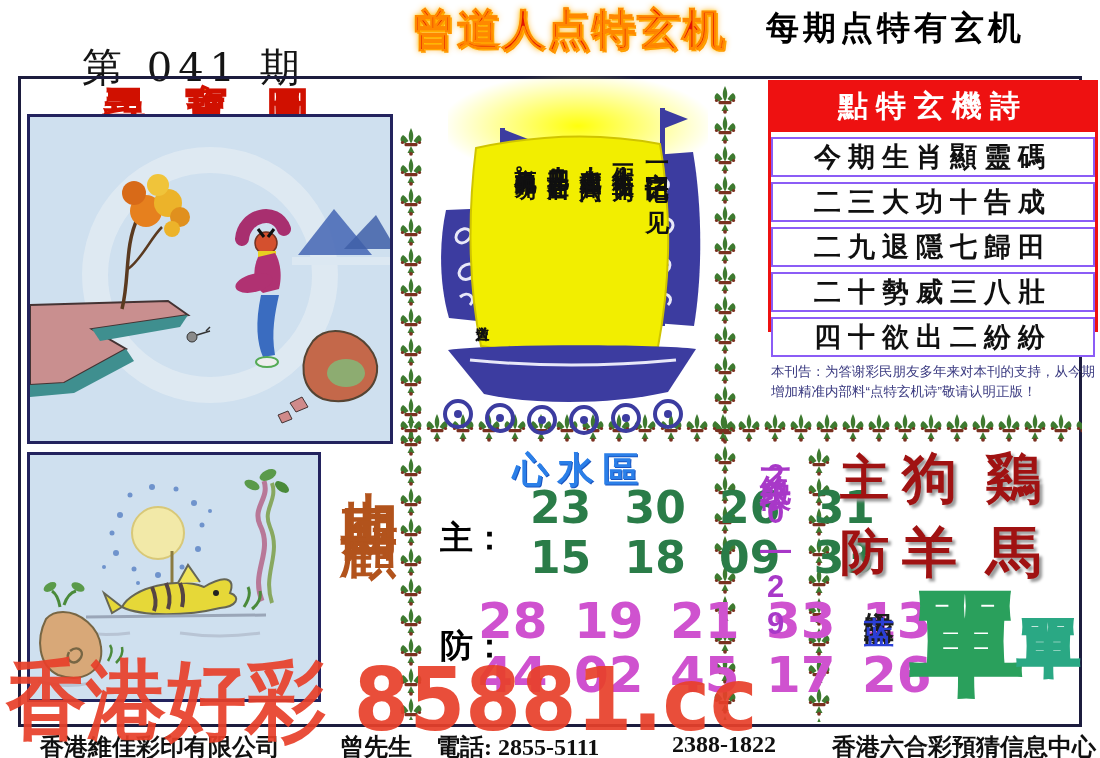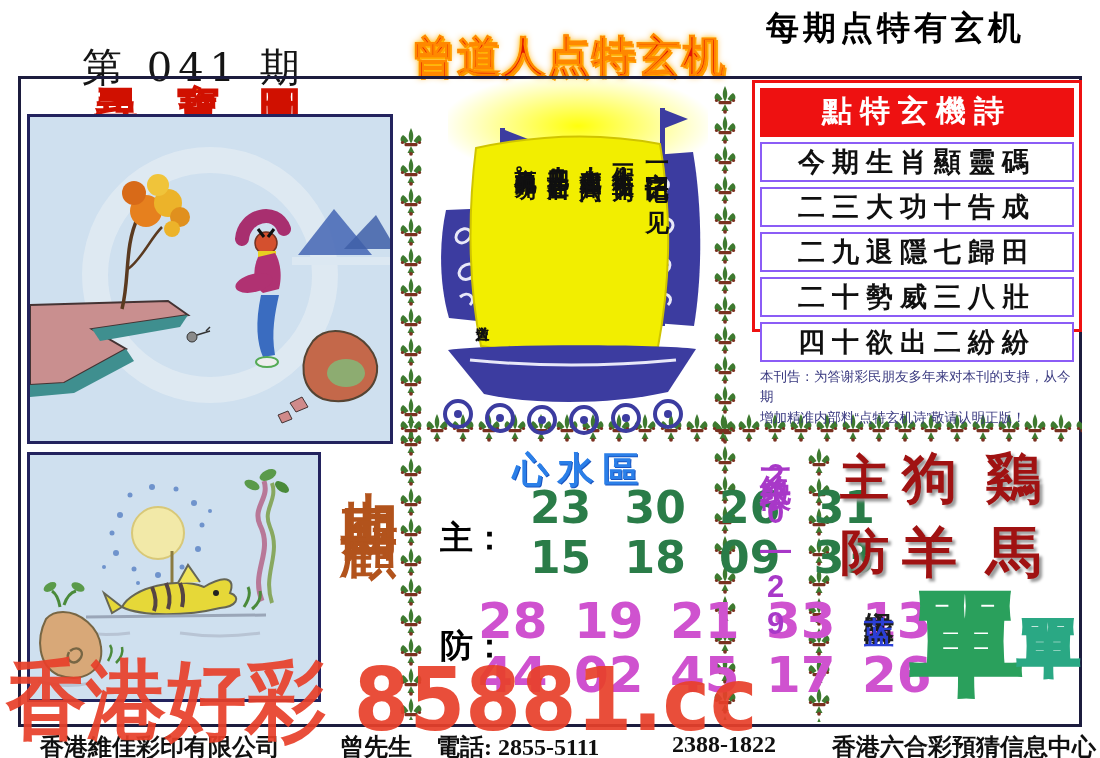--- a/index.html
+++ b/index.html
@@ -2,30 +2,30 @@
 <html><head>
 <meta charset="utf-8">
 <style>
   html,body{margin:0;padding:0;background:#fff;}
   #page{position:relative;width:1100px;height:758px;background:#fff;overflow:hidden;
         font-family:"Liberation Sans",sans-serif;}
   .abs{position:absolute;}
 
   
   .issue{left:82px;top:16px;font-family:"DejaVu Serif",serif;font-size:40px;color:#151515;letter-spacing:6px;margin-top:24px;}
-  .main-title{left:412px;top:28px;font-size:43px;font-weight:bold;color:#e01505;letter-spacing:2px;
+  .main-title{left:412px;top:1px;font-size:43px;font-weight:bold;color:#e01505;letter-spacing:2px;
       font-family:"Liberation Serif",serif;
       text-shadow:0 0 3px #ffe400,0 0 7px #ffa200,2px 2px 0 #ff9000;-webkit-text-stroke:1px #ff8800;}
   .sub-title{left:766px;top:6px;font-size:33px;font-weight:bold;color:#000;letter-spacing:4px;
       font-family:"Liberation Serif",serif;}
 
   
   .main-box{left:18px;top:76px;width:1064px;height:651px;border:3px solid #1c1c3e;box-sizing:border-box;}
 
-  .treasure-title{left:28px;top:80px;width:340px;text-align:center;font-size:42px;font-weight:bold;
+  .treasure-title{left:36px;top:80px;width:340px;text-align:center;font-size:42px;font-weight:bold;
       color:#f87a00;-webkit-text-stroke:1.5px #d01000;letter-spacing:40px;text-indent:40px;
       font-family:"Liberation Serif",serif;}
 
   .img-frame{border:3px solid #23235e;box-sizing:border-box;background:#cfe0ef;}
   .img1{left:27px;top:114px;width:366px;height:330px;}
   .img2{left:27px;top:452px;width:294px;height:250px;}
 
   .prev-review{left:330px;top:446px;height:272px;writing-mode:vertical-rl;text-orientation:upright;
       font-size:57px;font-weight:bold;color:#b2531c;letter-spacing:9px;font-family:"Liberation Serif",serif;}
 
@@ -45,22 +45,22 @@
 
   
   .heart-title{left:452px;top:446px;width:256px;text-align:center;font-size:36px;font-weight:bold;
       color:#2b7fe8;letter-spacing:9px;text-shadow:1px 1px 0 #1a55c0;font-family:"Liberation Serif",serif;}
   .num-row{font-weight:bold;font-family:"DejaVu Sans",sans-serif;white-space:nowrap;}
   .num-green{color:#2a7c48;font-size:44px;word-spacing:18px;margin-left:35px;}
   .num-magenta{color:#cf52cf;font-size:50px;word-spacing:9px;}
   .zone-label{font-size:33px;font-weight:bold;color:#000;}
 
   
-  .poem-box{left:752px;top:80px;width:330px;height:252px;border:3px solid #ee1111;box-sizing:border-box;
-      padding:5px;display:flex;flex-direction:column;background:#fff;}
+  .poem-box{left:768px;top:80px;width:330px;height:252px;border:3px solid #ee1111;box-sizing:border-box;
+      display:flex;flex-direction:column;background:#fff;}
   .poem-head{background:#ee1111;color:#fff;font-size:30px;font-weight:bold;text-align:center;
       letter-spacing:8px;padding:3px 0 5px 0;font-family:"Liberation Serif",serif;}
   .poem-line{margin-top:5px;border:2px solid #8b5cf6;flex:1;display:flex;align-items:center;justify-content:center;
       font-size:27px;font-weight:bold;letter-spacing:7px;color:#101010;font-family:"Liberation Serif",serif;background:#fff;}
   .poem-notice{margin-top:5px;font-size:13.5px;font-weight:normal;color:#3a3a80;line-height:1.5;}
 
   
   .kill-zone{left:754px;top:450px;height:274px;writing-mode:vertical-rl;text-orientation:upright;
       font-size:31px;font-weight:bold;color:#a838c8;letter-spacing:2px;}
   .zodiac{left:840px;top:442px;display:grid;grid-template-columns:62px 84px 84px;grid-auto-rows:74px;

